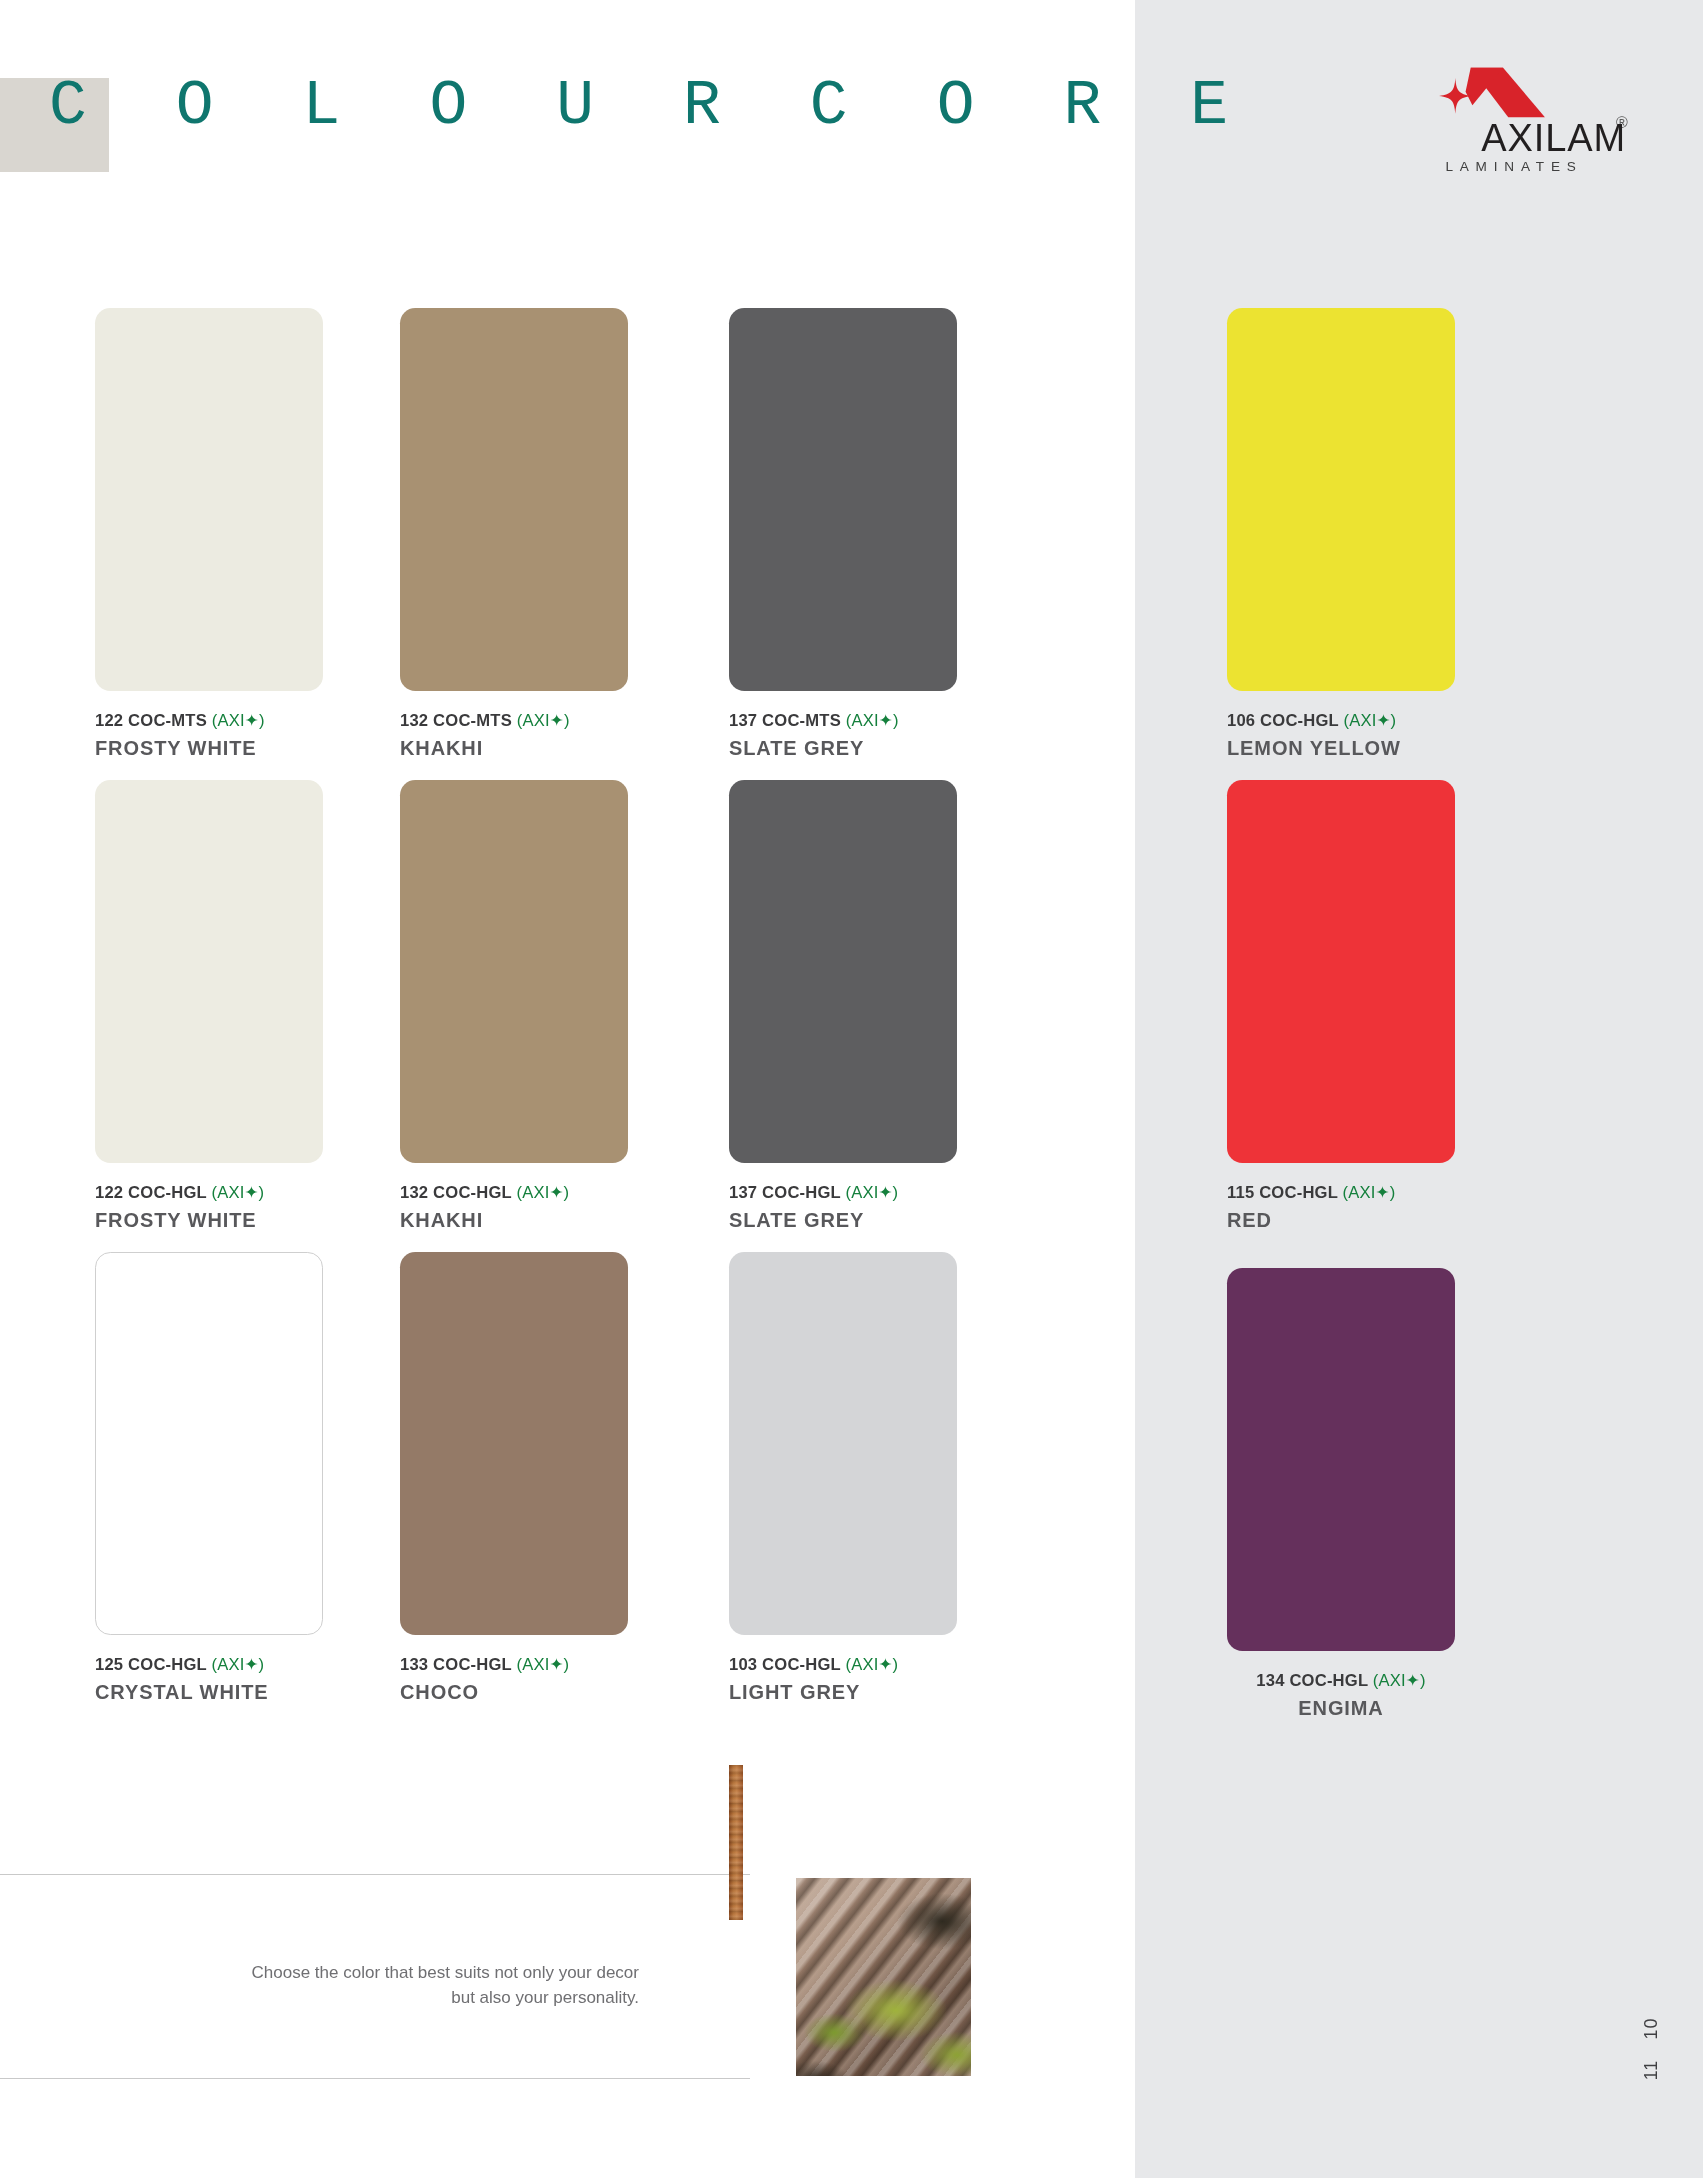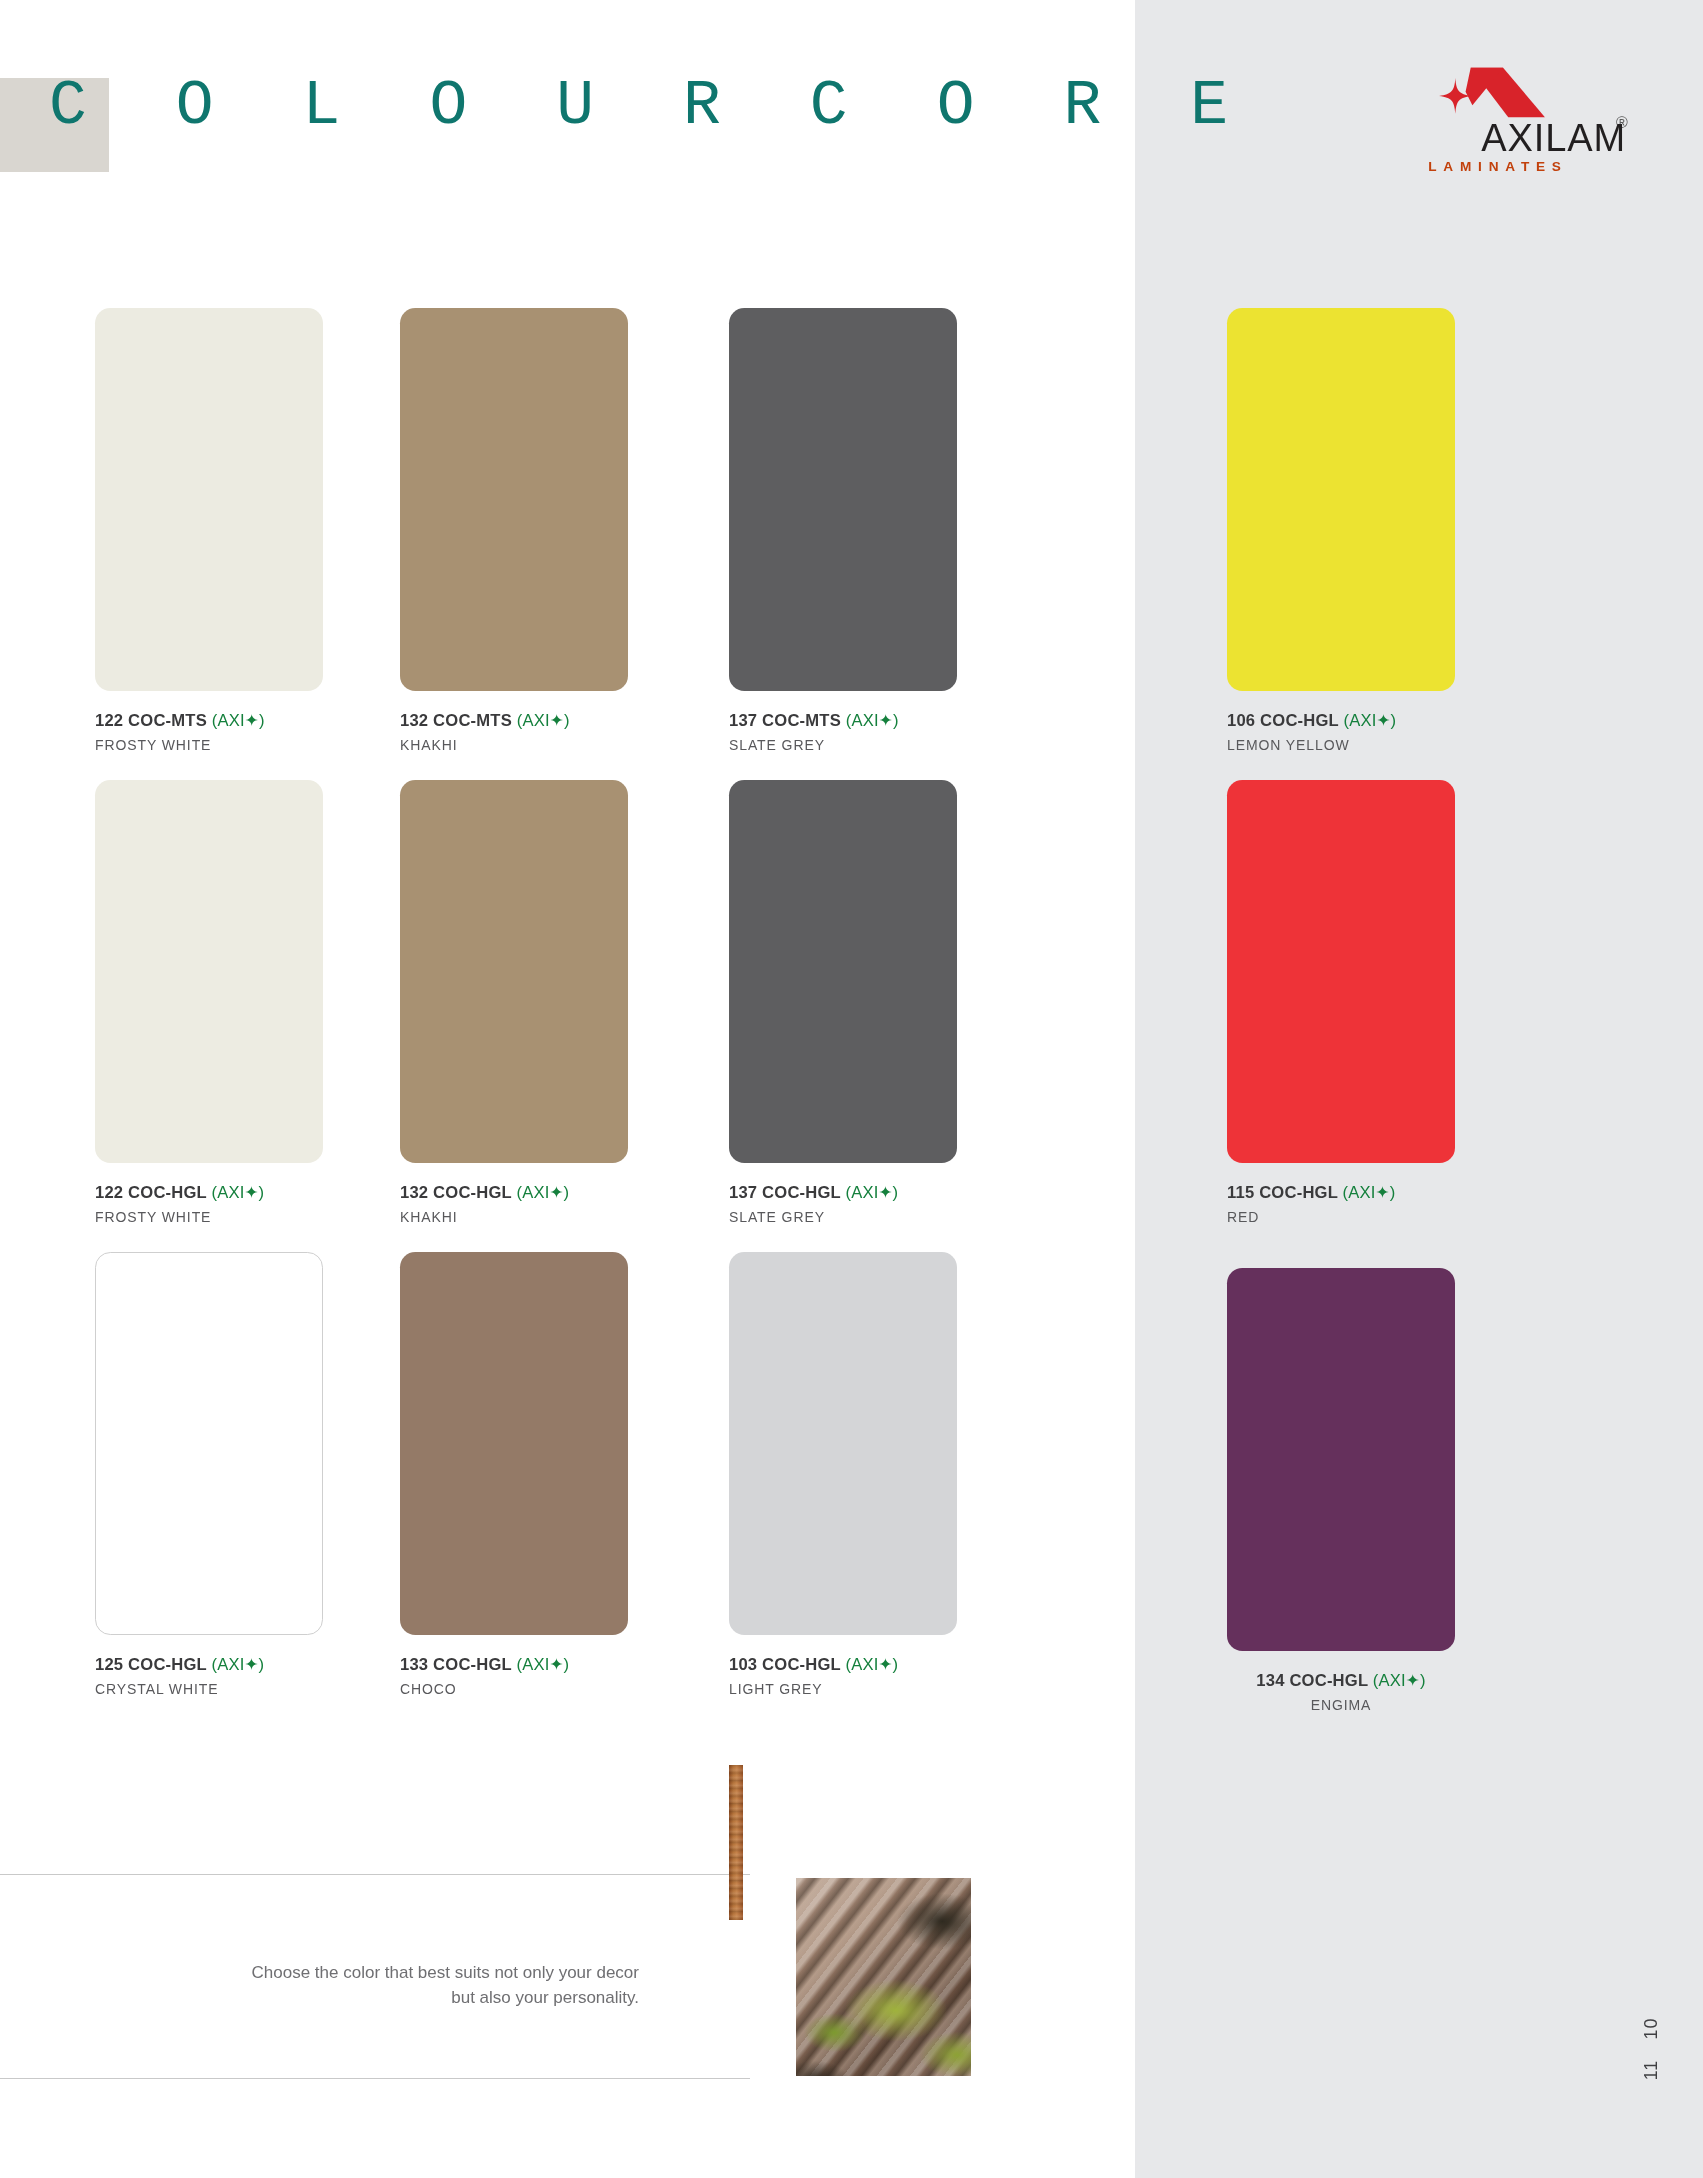--- a/index.html
+++ b/index.html
@@ -67,28 +67,28 @@
     font-family: "Liberation Sans", sans-serif;
     font-size: 38px;
     font-weight: 400;
     letter-spacing: 0.9px;
     color: #221f20;
     line-height: 1;
   }
   #logo-sub {
     position: absolute;
     top: 94px;
-    left: 0;
+    left: 16px;
     width: 256px;
     text-align: center;
     font-family: "Liberation Sans", sans-serif;
     font-size: 13.6px;
-    font-weight: 700;
+    font-weight: 400;
     letter-spacing: 6.8px;
-    color: #c2410c;
+    color: #404040;
     line-height: 1;
   }
   #logo-reg {
     position: absolute;
     top: 48px;
     right: -1.7px;
     font-size: 16px;
     color: #5a5a5a;
     font-family: "Liberation Sans", sans-serif;
   }
@@ -105,22 +105,22 @@
     margin-top: 19.6px;
     font-size: 16.6px;
     font-weight: 700;
     color: #3a3a3c;
     letter-spacing: 0.2px;
     white-space: nowrap;
   }
   .swatch-code .axi { color: #15803d; font-weight: 400; }
   .swatch-name {
     margin-top: 6.8px;
-    font-size: 14px;
-    font-weight: 400;
+    font-size: 20px;
+    font-weight: 700;
     color: #58585b;
     letter-spacing: 0.9px;
     white-space: nowrap;
   }
 
   
   .rp-cell { position: absolute; left: 1227px; }
   .rp-swatch { width: 228px; height: 383px; border-radius: 15.3px; }
 
   

